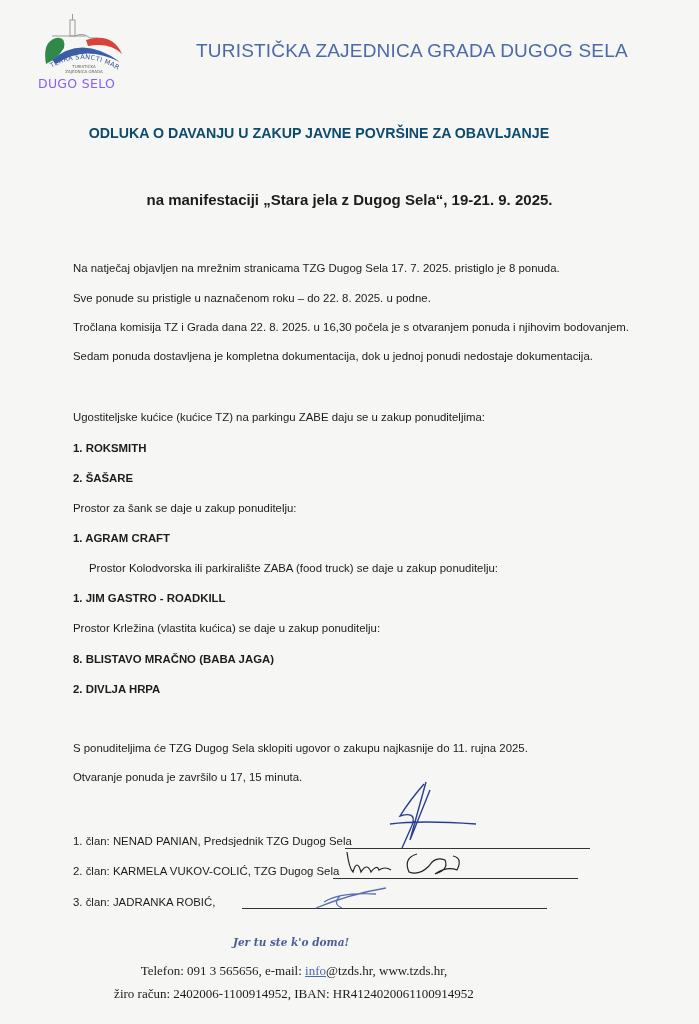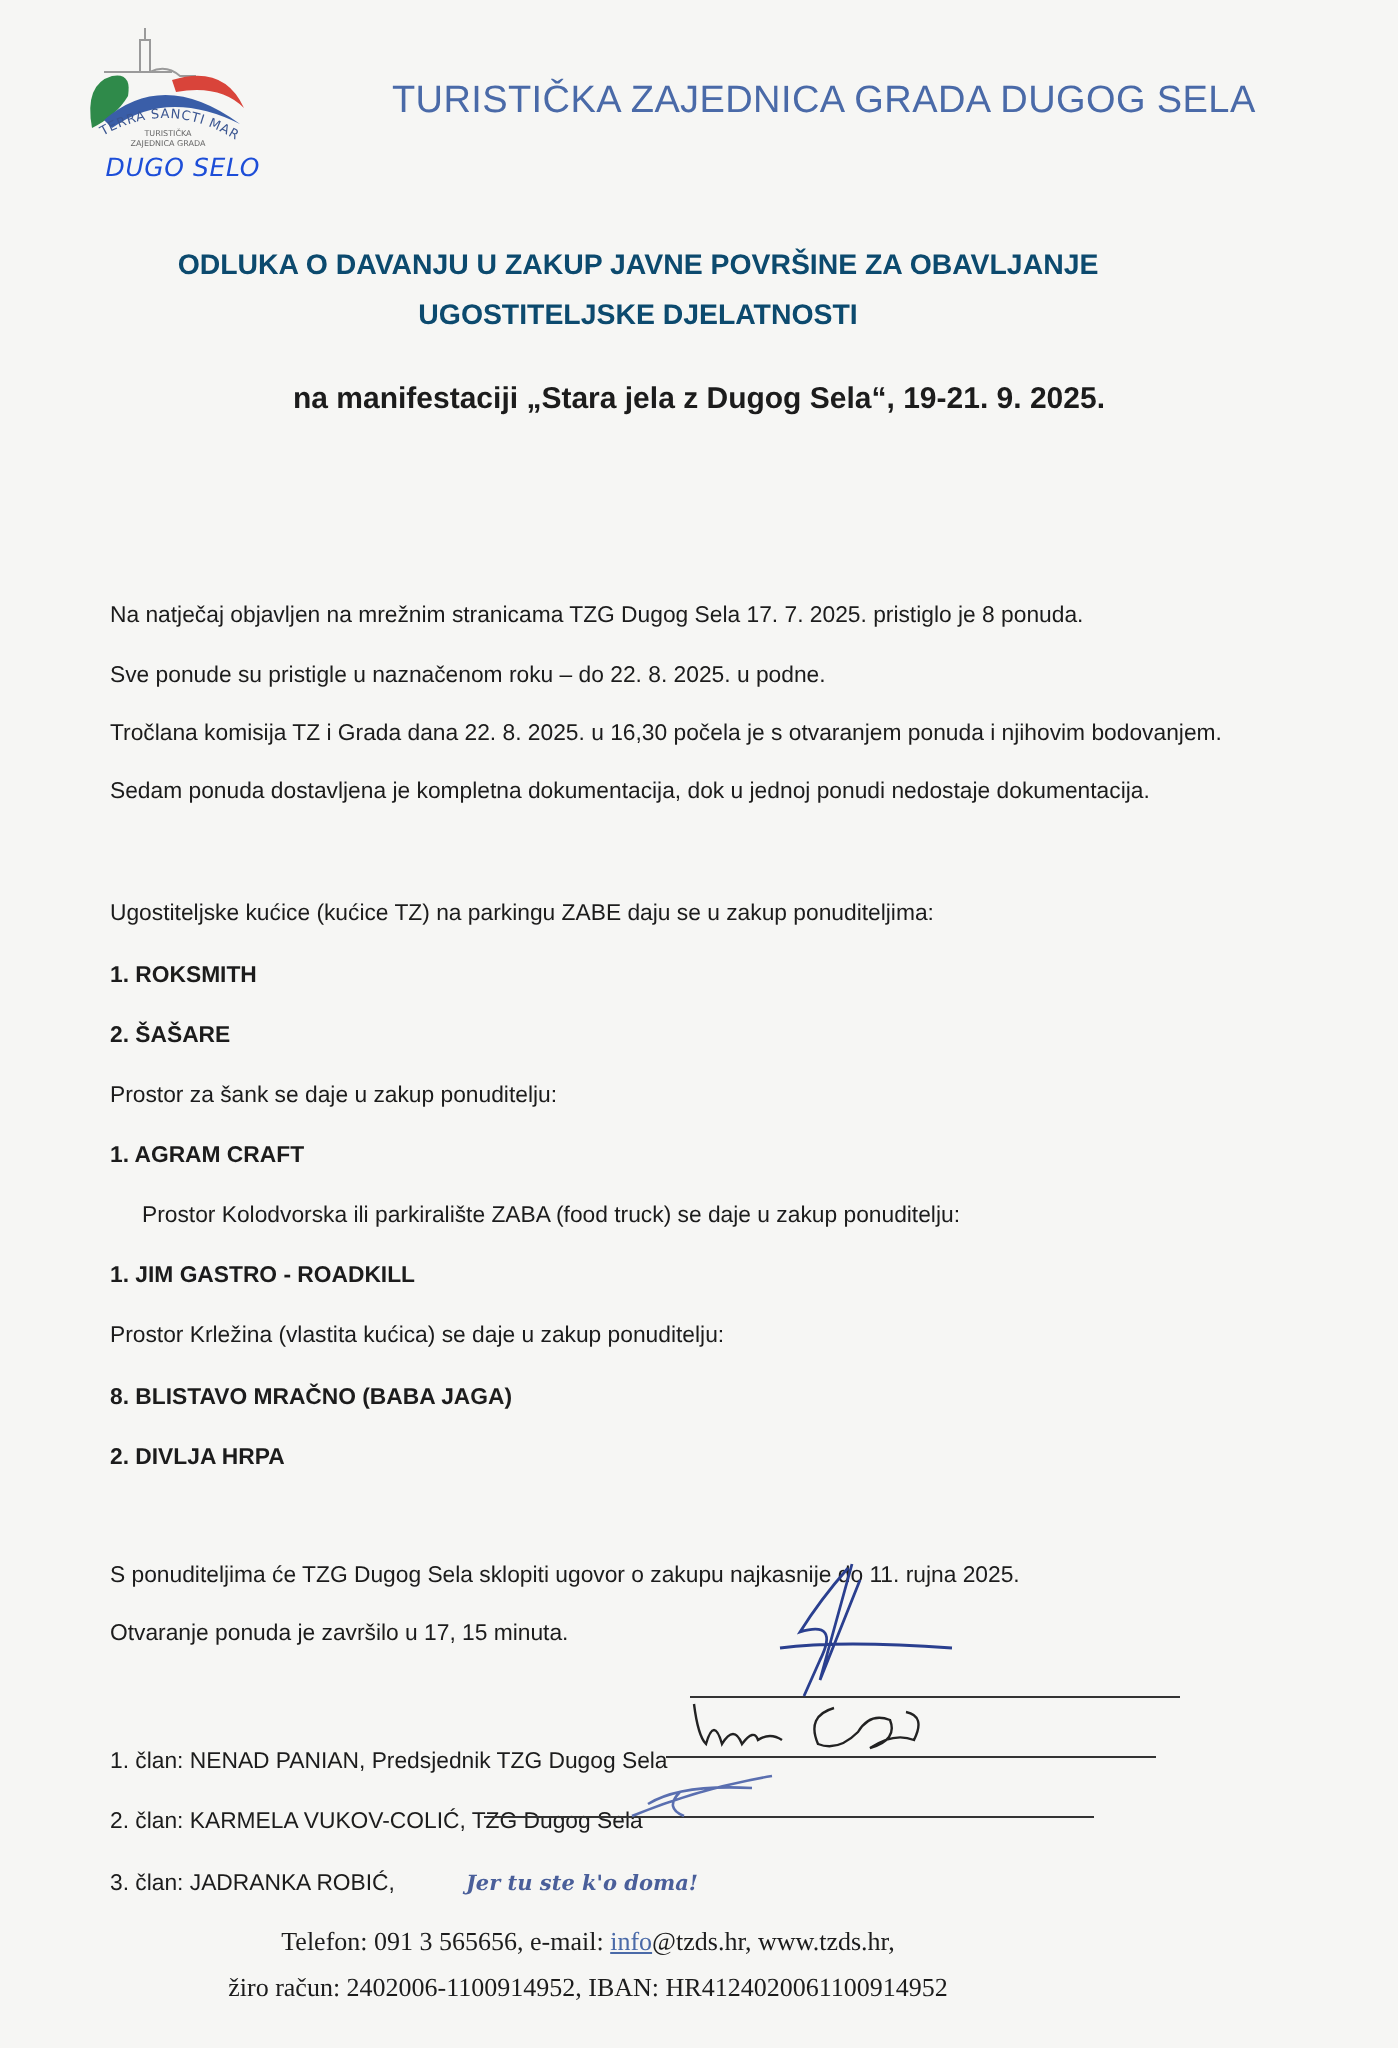--- a/index.html
+++ b/index.html
@@ -8,22 +8,22 @@
       background: #f6f6f4;
       position: relative;
       color: #1c1c1c;
     }
     .page { position: absolute; inset: 0; }
     .abs { position: absolute; white-space: nowrap; }
 
     
     .logo { position: absolute; left: 38px; top: 14px; width: 92px; height: 78px; }
     .logo-text-main {
-      position: absolute; left: 0; top: 62px; width: 92px; text-align: right;
-      font-family: "DejaVu Sans", sans-serif; font-size: 12.5px; color: #1d4ed8; letter-spacing: 0.3px; font-style: italic;
+      position: absolute; left: 0; top: 62px; width: 92px; text-align: left;
+      font-family: "DejaVu Sans", sans-serif; font-size: 12.5px; color: #8b5cf6; letter-spacing: 0.3px;
     }
     .org-title {
       left: 196px; top: 40px;
       font-family: "Liberation Sans", sans-serif; font-size: 19px; color: #4a6aa8; letter-spacing: 0.2px;
     }
     .org-address {
       left: 196px; top: 63px;
       font-family: "Liberation Serif", serif; font-size: 14.2px; color: #1c1c1c;
     }
 
@@ -32,22 +32,22 @@
       left: 0; width: 638px; text-align: center;
       font-family: "Liberation Sans", sans-serif; font-weight: bold; font-size: 14.2px; color: #0c4a6e;
     }
     .doc-subtitle {
       left: 0; width: 699px; text-align: center; top: 191px;
       font-family: "Liberation Sans", sans-serif; font-weight: bold; font-size: 15px; color: #1c1c1c;
     }
 
     
     .p {
-      left: 55px;
-      font-family: "Liberation Sans", sans-serif; font-size: 11.4px; color: #1c1c1c; margin-top: 40px;
+      left: 73px;
+      font-family: "Liberation Sans", sans-serif; font-size: 11.4px; color: #1c1c1c;
     }
     .p.b { font-weight: bold; }
 
     
     .sig-line { position: absolute; height: 1px; background: #333; }
     .sig-svg { position: absolute; }
 
     
     .motto {
       left: 0; width: 582px; text-align: center; top: 936px;
@@ -87,21 +87,20 @@
     <div class="abs" style="left:0;top:50px;width:92px;text-align:center;font-family:'DejaVu Sans',sans-serif;font-size:4px;color:#666;line-height:5px;">
       <div>TURISTIČKA</div>
       <div>ZAJEDNICA GRADA</div>
     </div>
     <div class="logo-text-main">DUGO SELO</div>
   </div>
 
   <div class="abs org-title">TURISTIČKA ZAJEDNICA GRADA DUGOG SELA</div>
 
   <div class="abs doc-title" style="top:125px;">ODLUKA O  DAVANJU U ZAKUP JAVNE POVRŠINE ZA OBAVLJANJE</div>
-  <div class="abs doc-title" style="top:150px;">UGOSTITELJSKE DJELATNOSTI</div>
   <div class="abs doc-subtitle">na manifestaciji „Stara jela z Dugog Sela“,  19-21. 9. 2025.</div>
 
   <div class="abs p" style="top:262px;">Na natječaj objavljen na mrežnim stranicama TZG Dugog Sela 17. 7. 2025. pristiglo je 8 ponuda.</div>
   <div class="abs p" style="top:292px;">Sve ponude su pristigle u naznačenom roku – do 22. 8. 2025. u podne.</div>
   <div class="abs p" style="top:321px;">Tročlana komisija TZ i Grada dana 22. 8. 2025.  u 16,30 počela je s otvaranjem ponuda i njihovim bodovanjem.</div>
   <div class="abs p" style="top:350px;">Sedam ponuda dostavljena je kompletna dokumentacija, dok u jednoj ponudi nedostaje dokumentacija.</div>
 
   <div class="abs p" style="top:411px;">Ugostiteljske kućice (kućice TZ) na parkingu ZABE daju se u zakup ponuditeljima:</div>
   <div class="abs p b" style="top:442px;">1. ROKSMITH</div>
   <div class="abs p b" style="top:472px;">2. ŠAŠARE</div>

